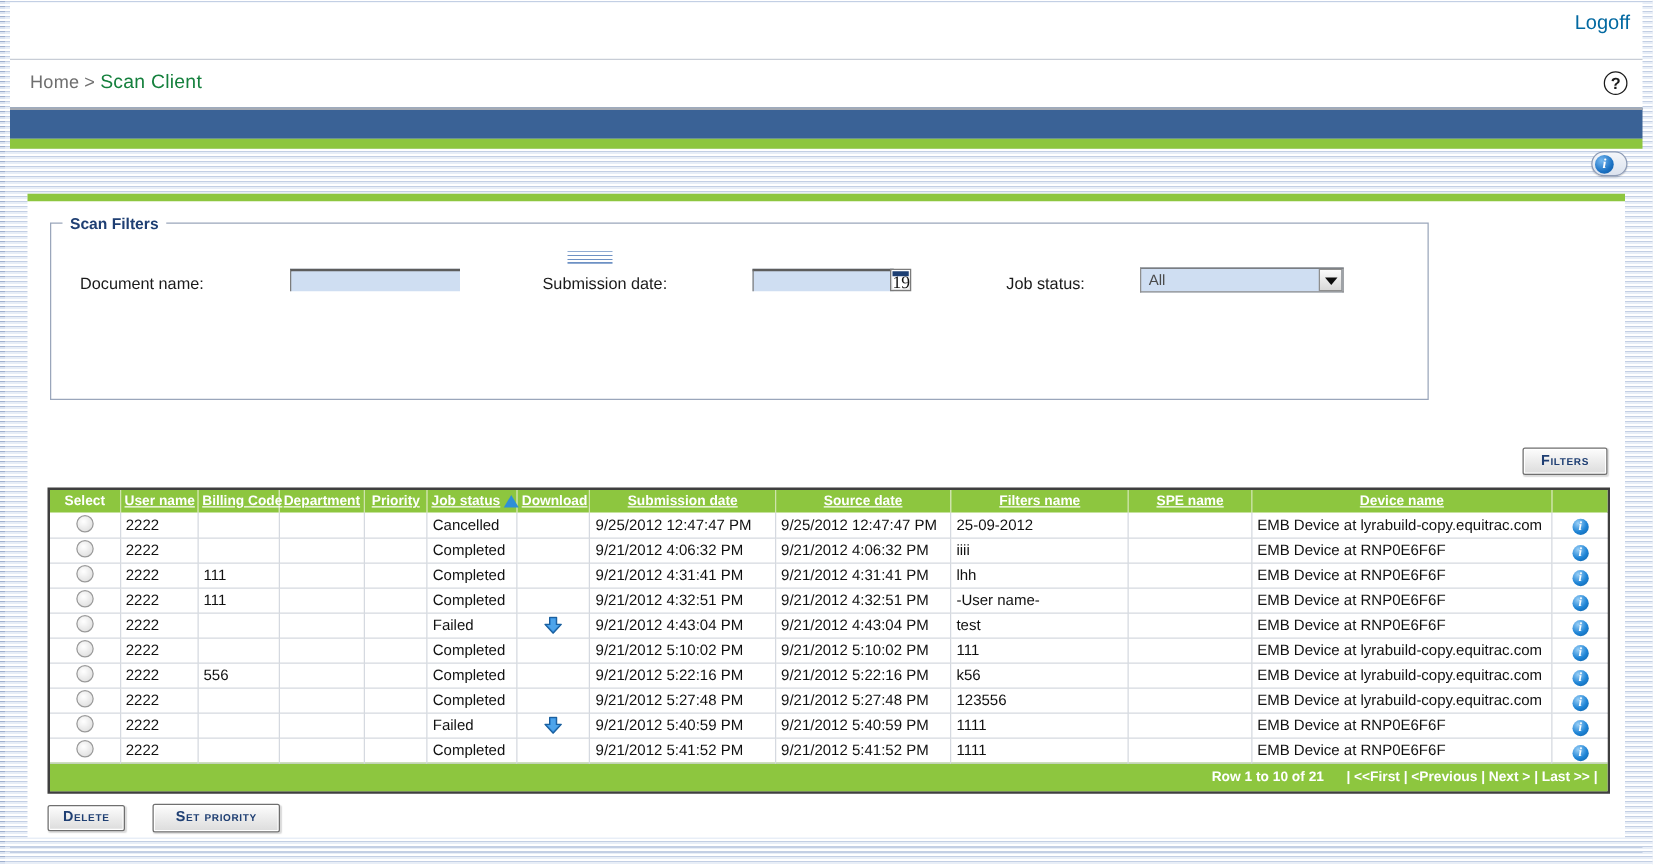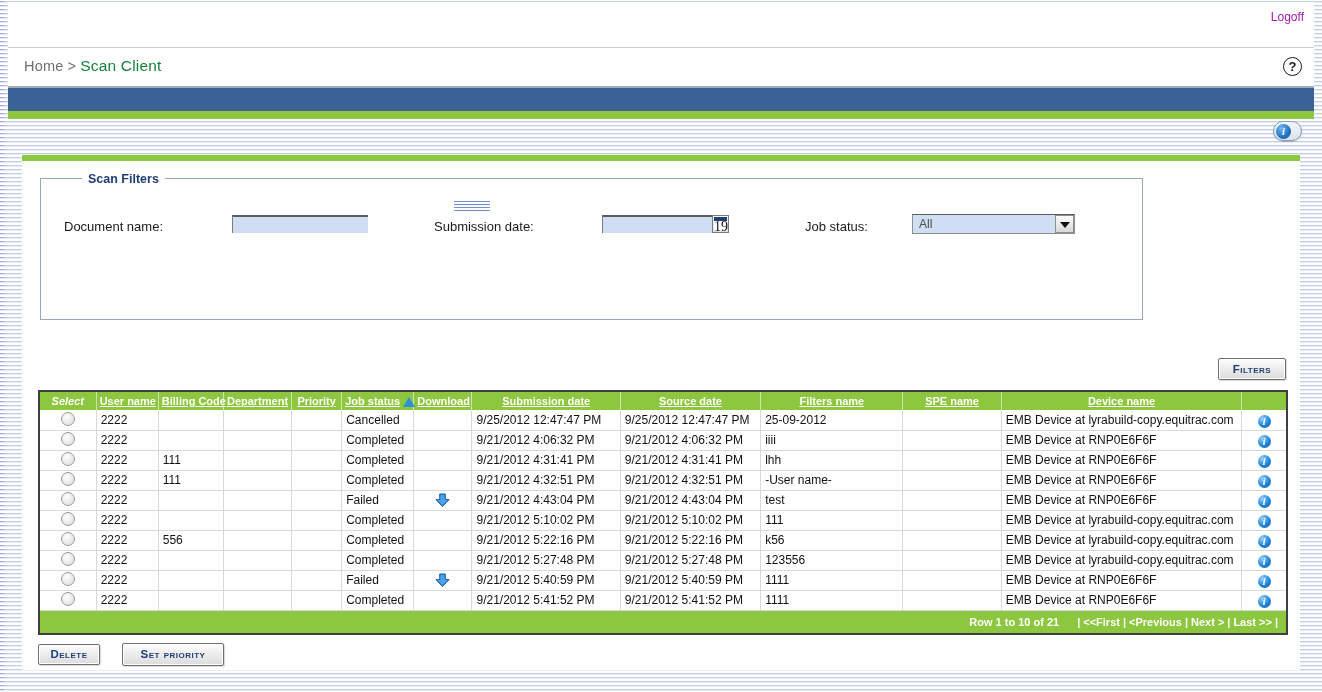--- a/index.html
+++ b/index.html
@@ -48,22 +48,22 @@
     position: absolute;
     left: 8px; top: 2px;
     width: 1306px; height: 46px;
     background: #ffffff;
     border-bottom: 1px solid #c8cdd6;
     box-sizing: border-box;
   }
   .logoff {
     position: absolute;
     right: 10px; top: 8px;
-    font-size: 12px;
-    color: #a21caf;
+    font-size: 16px;
+    color: #0369a1;
     text-decoration: none;
     cursor: pointer;
   }
 
   
   .crumb-band {
     position: absolute;
     left: 8px; top: 48px;
     width: 1306px; height: 38px;
     background: #ffffff;
@@ -333,21 +333,20 @@
   }
   table.grid thead th:last-child { border-right: none; }
   table.grid thead th .hdr-link {
     color: #ffffff;
     text-decoration: underline;
     cursor: pointer;
   }
   table.grid thead th .hdr-plain {
     color: #ffffff;
     text-decoration: none;
-    font-style: italic;
   }
   .sort-tri {
     display: inline-block;
     vertical-align: -2px;
     margin-left: 3px;
     width: 0; height: 0;
     border-left: 6px solid transparent;
     border-right: 6px solid transparent;
     border-bottom: 10px solid #2f8fd6;
   }
@@ -449,21 +448,21 @@
 
   <div class="tip-zone">
     <div class="tip-box">
       <span class="tip-icon">i</span>
     </div>
   </div>
 
   <div class="content">
 
     <div class="filters"></div>
-    <div class="filters-legend" style="top:11px;margin-left:32px;">Scan Filters</div>
+    <div class="filters-legend" style="top:11px;">Scan Filters</div>
 
     <div class="fld-label" style="left:42px; top:58px;">Document name:</div>
     <input class="txt-input" style="left: 210px; top: 54px; width: 136px;" type="text" value="">
 
     <div class="stripe-deco" style="left:432px; top:40px;"></div>
     <div class="fld-label" style="left:412px; top:58px;">Submission date:</div>
     <input class="txt-input" style="left: 580px; top: 54px; width: 113px;" type="text" value="">
     <div class="cal-btn" style="left:690px; top:54px;">
       <div class="cal-glyph">19</div>
     </div>

